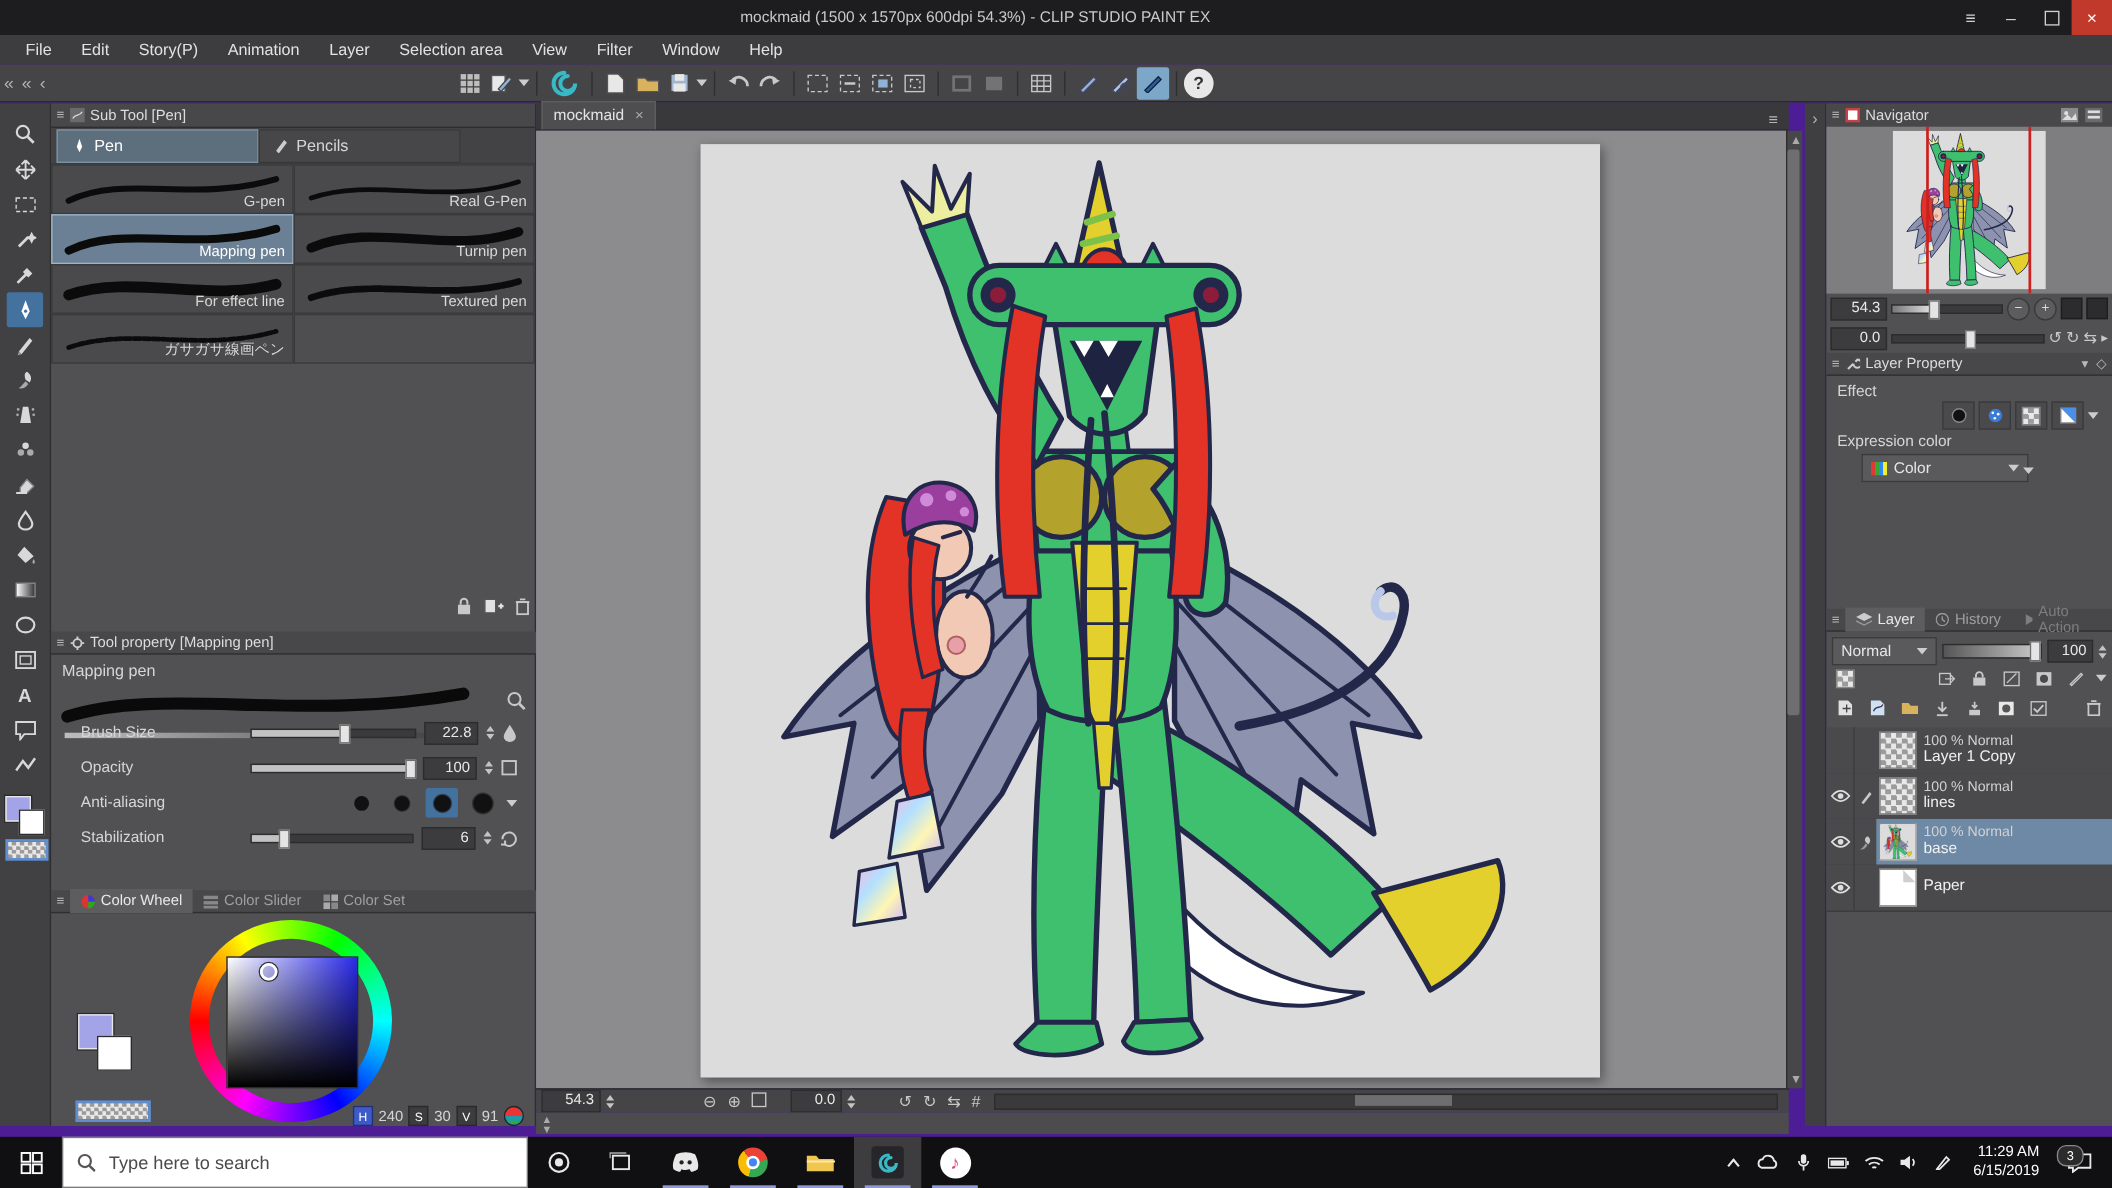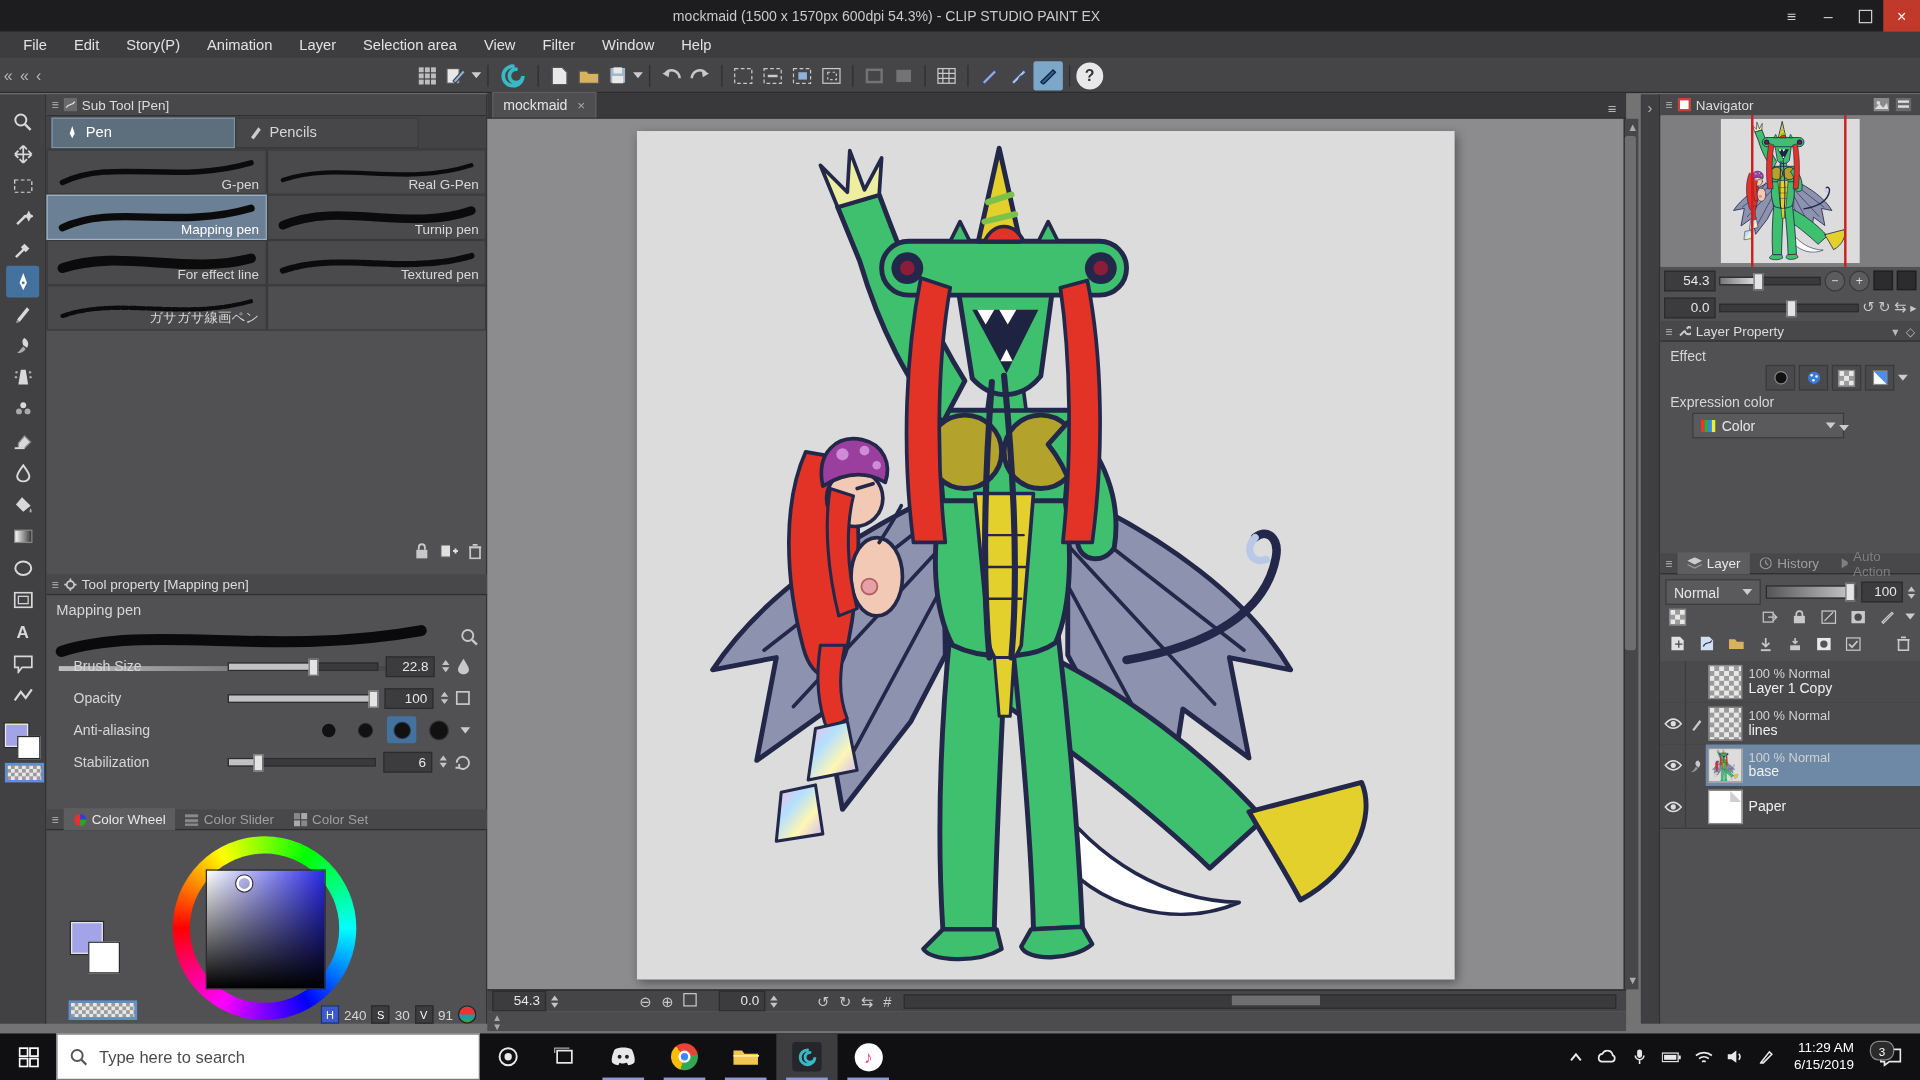--- a/index.html
+++ b/index.html
@@ -1,16 +1,16 @@
 <!DOCTYPE html>
 <html><head>
 <meta charset="utf-8">
 <style>
   html,body{margin:0;padding:0;background:#222;}
-  #app{position:relative;width:1920px;height:1080px;overflow:hidden;background:#737373;}
+  #app{position:relative;width:1920px;height:1080px;overflow:hidden;background:#4c1d95;}
   #scale{position:absolute;left:0;top:0;width:1568px;height:882px;transform:scale(1.22449);transform-origin:0 0;
          font-family:"Liberation Sans",sans-serif;color:#d6d6d6;font-size:12px;-webkit-font-smoothing:antialiased;}
   .abs{position:absolute;}
   .hz{display:flex;align-items:center;}
   .ib{display:flex;align-items:center;justify-content:center;color:#c8c8c8;}
   .sep{width:1px;height:18px;background:#2e2e2e;margin:0 5px;}
   
   #titlebar{left:0;top:0;width:1568px;height:26px;background:#1d1d1f;display:flex;align-items:center;}
   #titlebar .t{flex:1;text-align:center;font-size:11.5px;color:#c9c9c9;}
   .winbtn{width:30px;height:26px;display:flex;align-items:center;justify-content:center;font-size:13px;color:#cfcfcf;}

